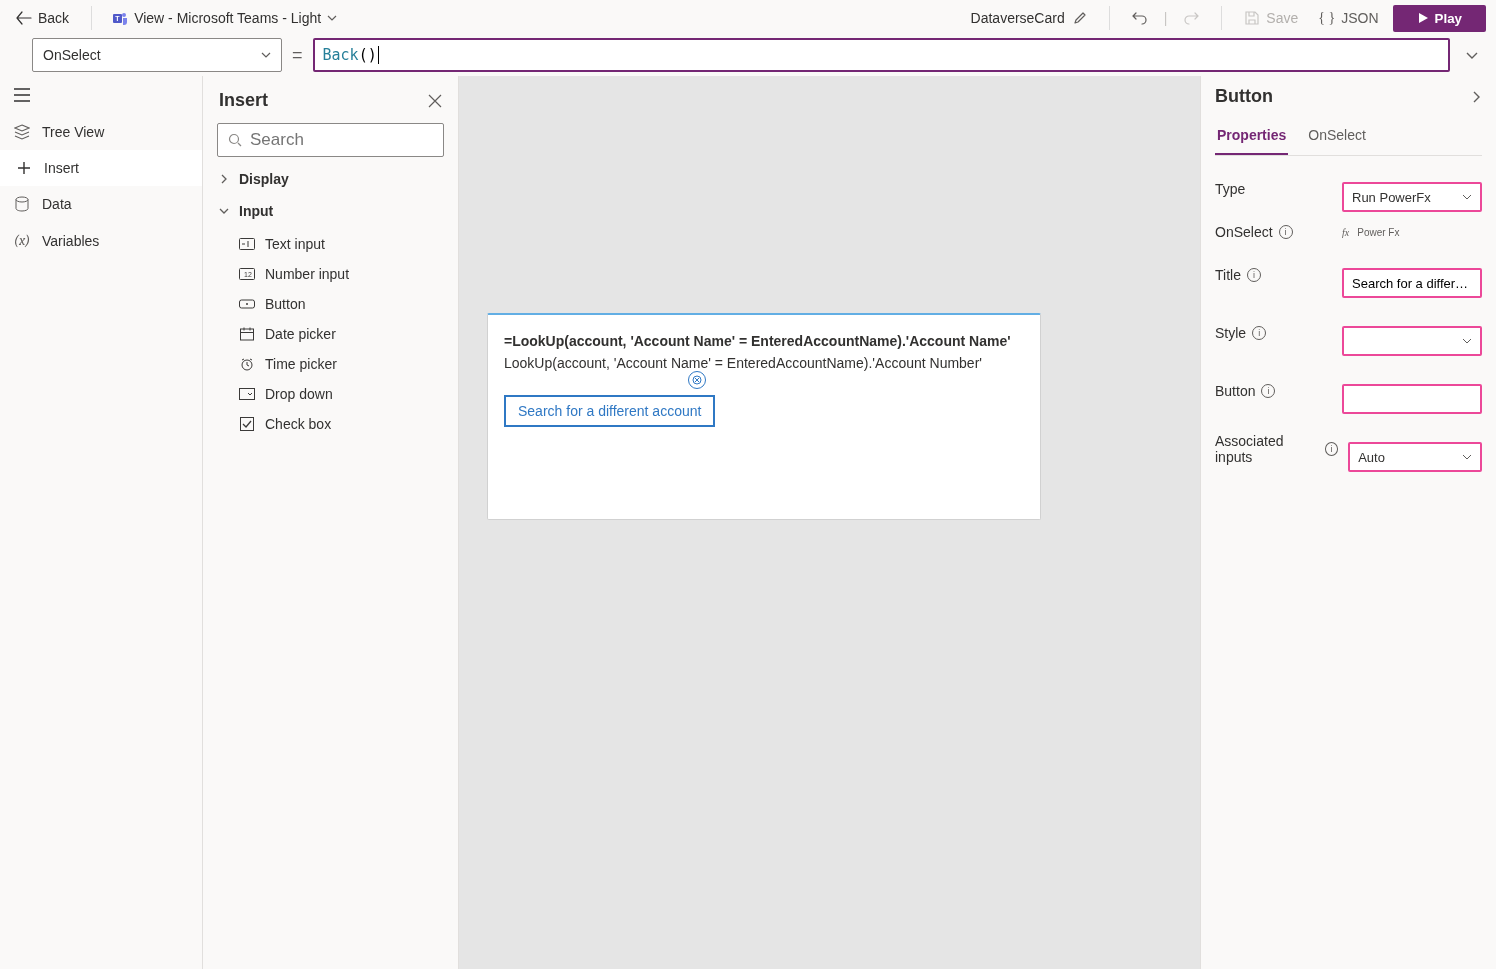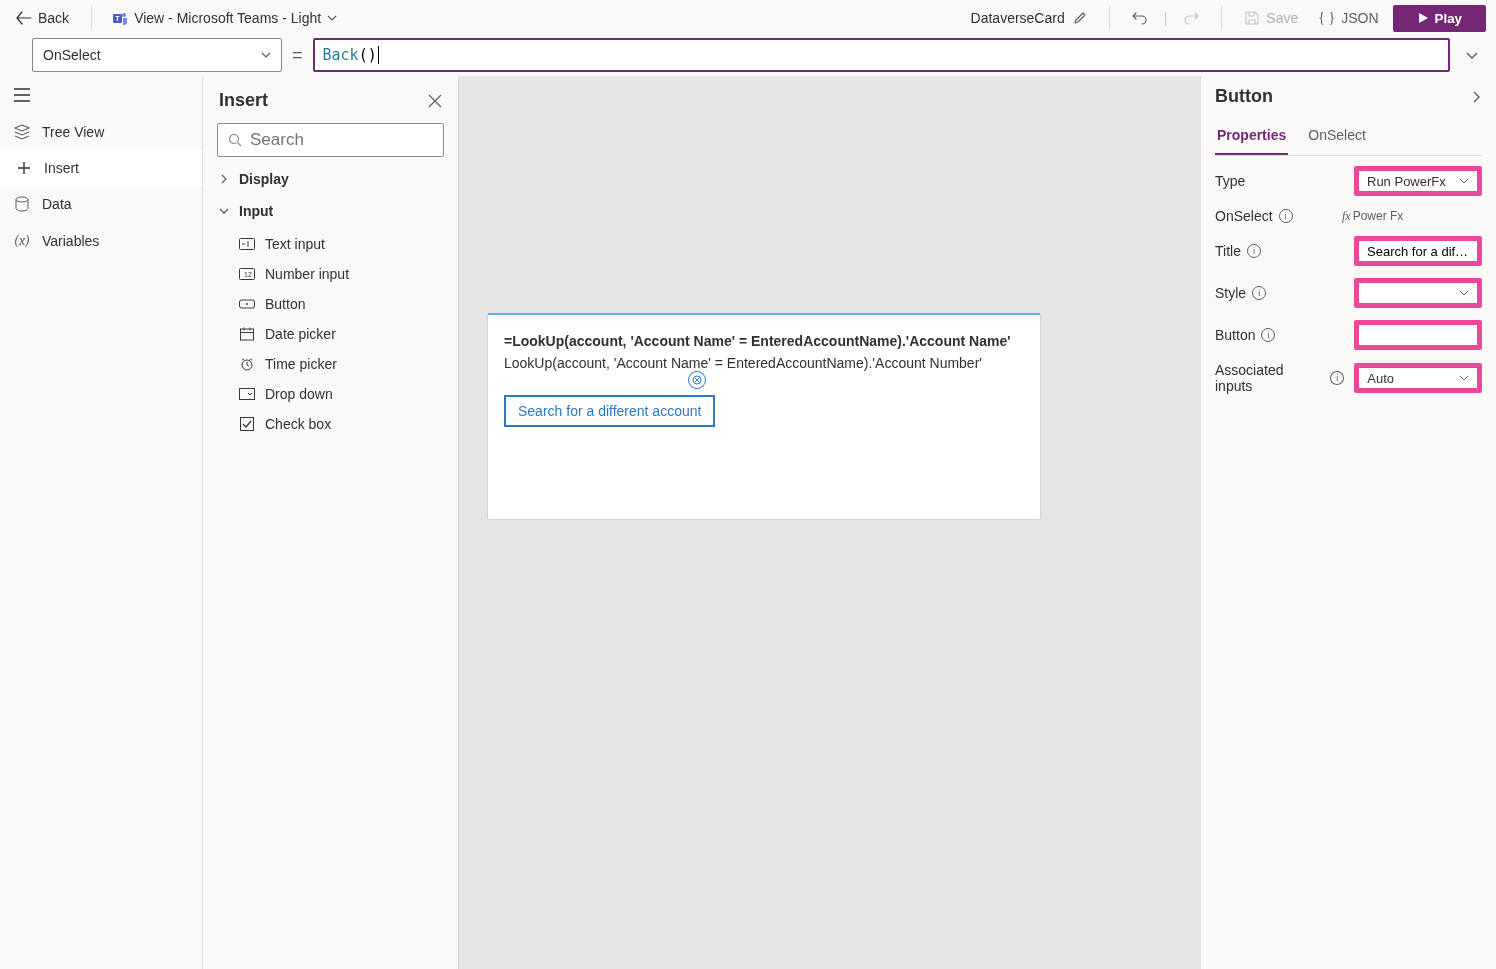--- a/index.html
+++ b/index.html
@@ -179,26 +179,26 @@
   .prop-header { display:flex; align-items:center; justify-content:space-between; padding-bottom:4px;}
   .prop-header h2 { font-size:18px; font-weight:600;}
   .tabs { display:flex; gap:18px; border-bottom:1px solid #e1dfdd; margin-top:8px;}
   .tab { padding:8px 2px 10px 2px; cursor:pointer; color:#605e5c; }
   .tab.active { color:#742774; border-bottom:2px solid #742774; font-weight:600;}
   .prop-list { margin-top:10px; display:flex; flex-direction:column; gap:12px;}
   .prop-row { display:flex; align-items:center; justify-content:space-between; gap:10px;}
   .prop-label { display:flex; align-items:center; gap:6px; color:#323130; font-size:14px;}
   .info-dot { width:14px; height:14px; border-radius:50%; border:1px solid #605e5c; display:inline-flex; align-items:center; justify-content:center; font-size:9px; color:#605e5c;}
   .prop-input, .prop-select-small {
-    width:128px; height:30px; border:5px solid #ec4899; background:#fff;
+    width:140px; height:30px; border:2px solid #ec4899; background:#fff;
     display:flex; align-items:center; padding:0 8px; justify-content:space-between;
     font-size:13px; border-radius:2px;
-    overflow:hidden; white-space:nowrap; text-overflow:ellipsis;
-  }
-  .prop-static { display:flex; align-items:center; gap:2px; color:#605e5c; font-size:12px; width:140px;}
+    overflow:hidden; white-space:nowrap; text-overflow:ellipsis;margin-top:16px;
+  }
+  .prop-static { display:flex; align-items:center; gap:8px; color:#605e5c; font-size:10px; width:140px;}
   .fx-ico { font-style:italic; font-family:serif; }
 
   svg { display:block; }
 </style>
 </head>
 <body>
 
 <div class="topbar">
   <div class="topbar-left">
     <div class="back-btn">

